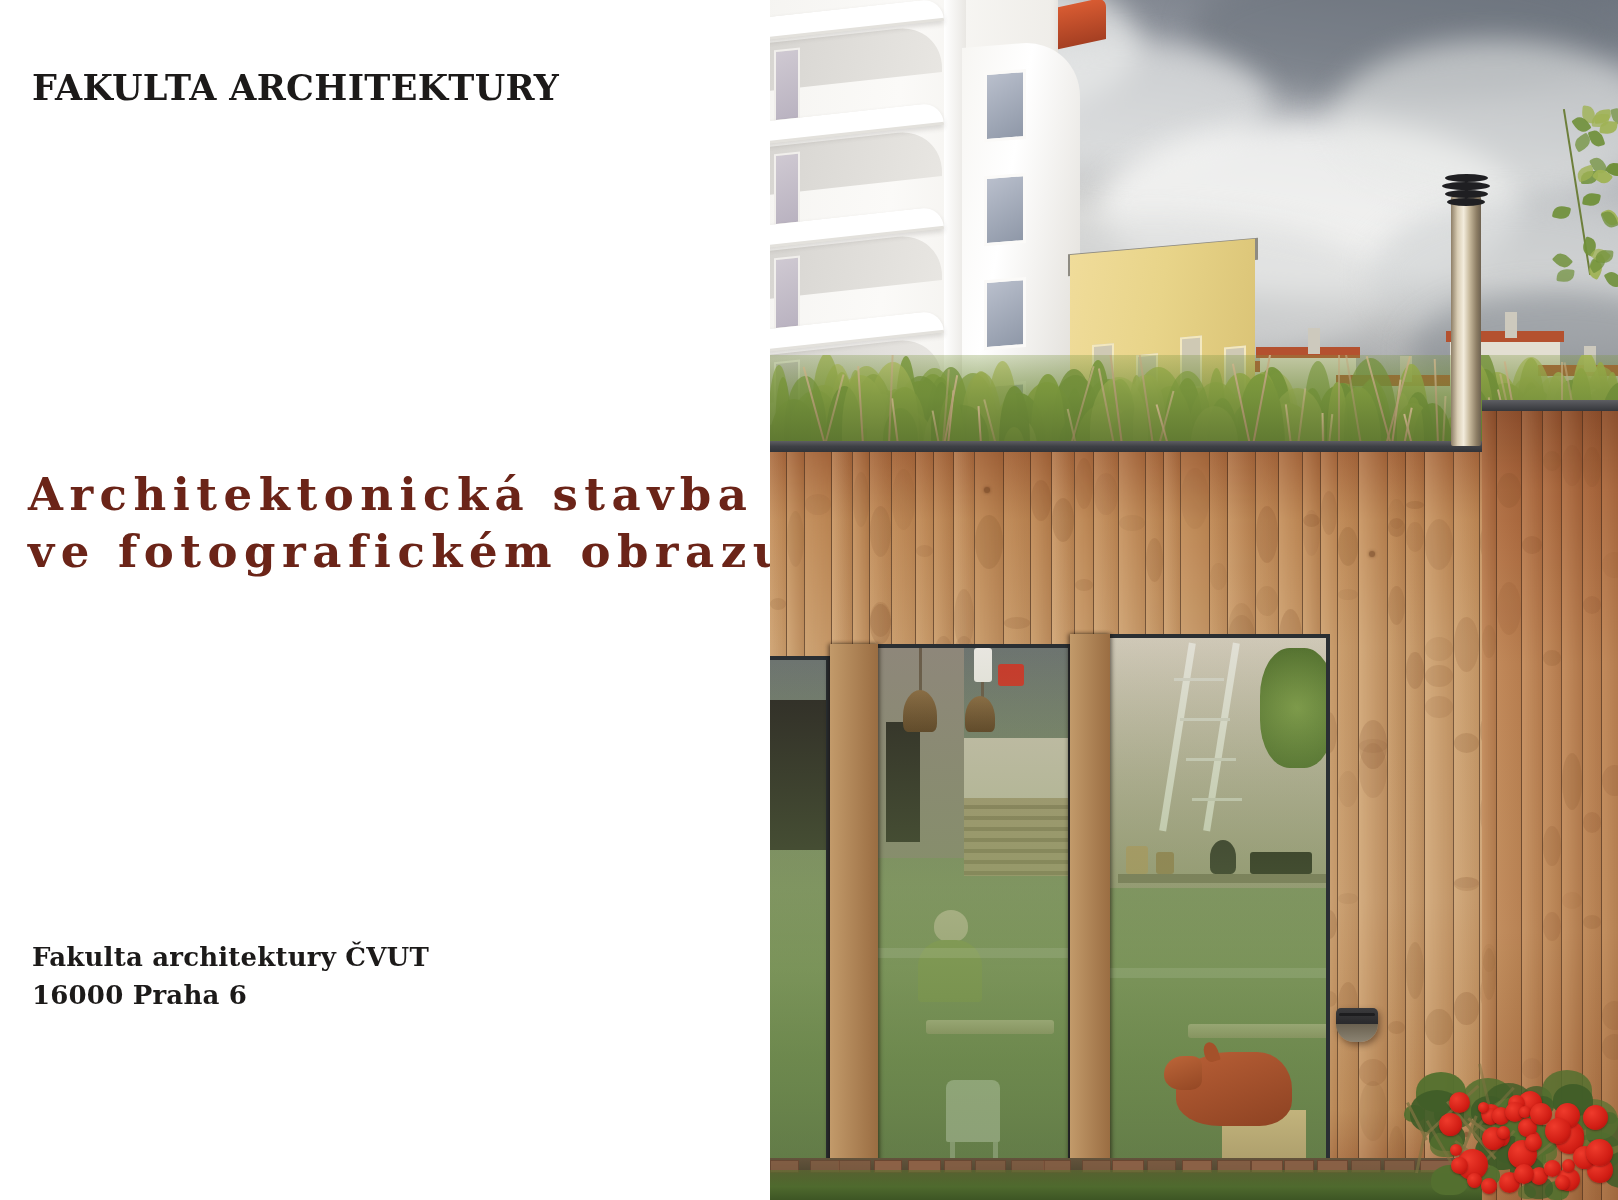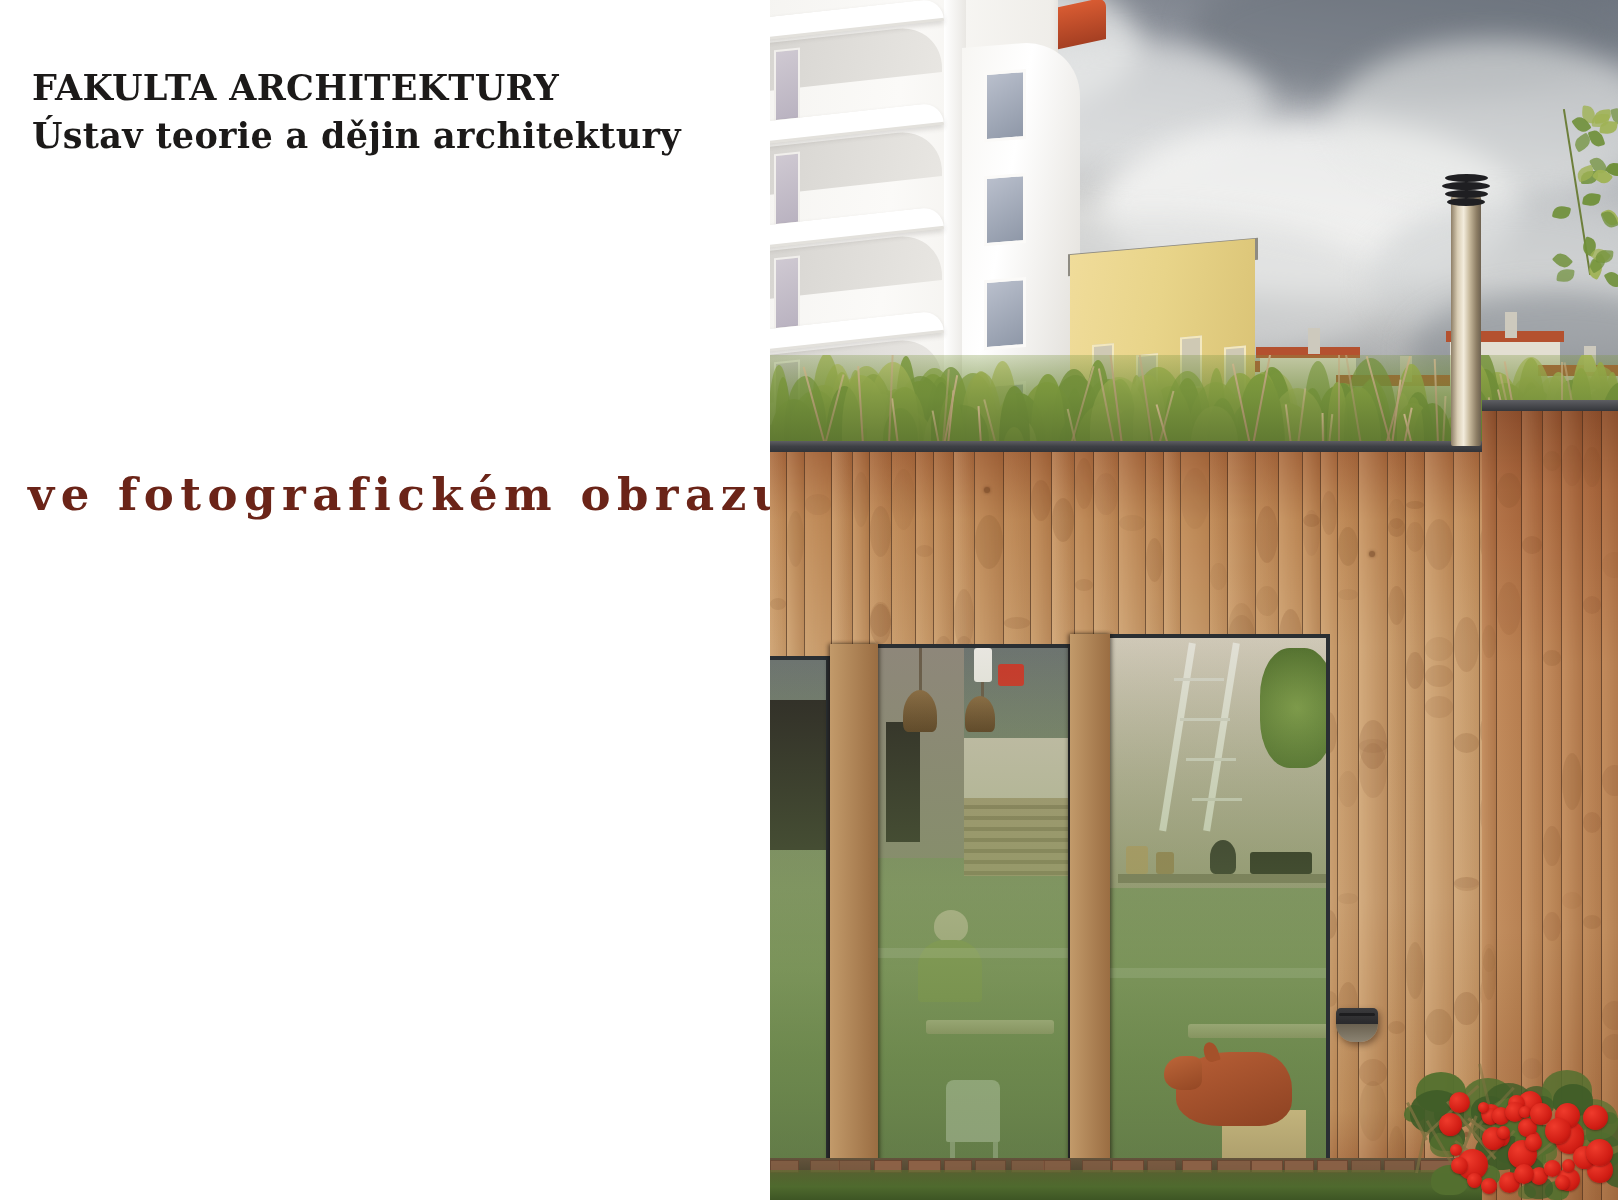--- a/index.html
+++ b/index.html
@@ -373,29 +373,31 @@
 </style>
 </head>
 <body>
 
 <div class="poster">
 
   <div class="text-col">
 
     <div class="org-block">
       <div class="org-line">FAKULTA ARCHITEKTURY</div>
-      <div class="org-line">Ústav teorie a dějin architektury</div>
     </div>
 
     <div class="title-block">
+      <div class="title-line">Architektonická stavba</div>
       <div class="title-line">ve fotografickém obrazu</div>
     </div>
 
 
     <div class="info-block">
+      <div class="info-line">Fakulta architektury ČVUT</div>
+      <div class="info-line">16000 Praha 6</div>
     </div>
 
   </div>
 
   <div class="photo">
 
     <div class="sky">
       <div class="cloud cl-dark1"></div>
       <div class="cloud cl-a"></div>
       <div class="cloud cl-b"></div>

